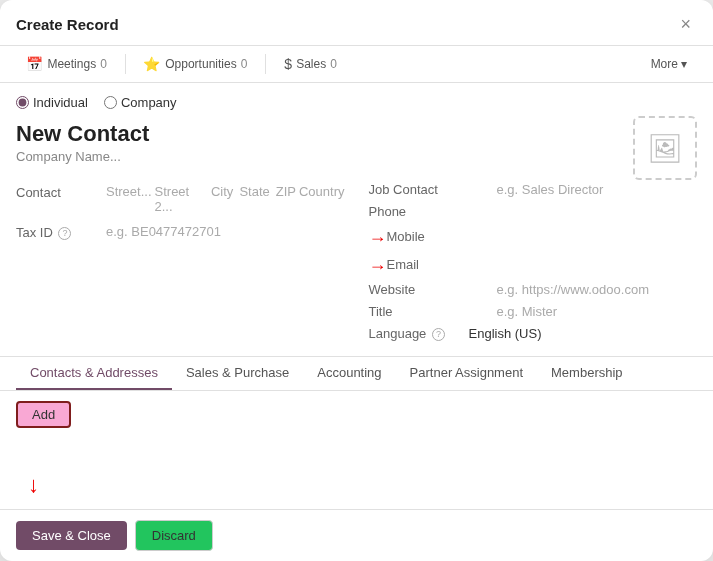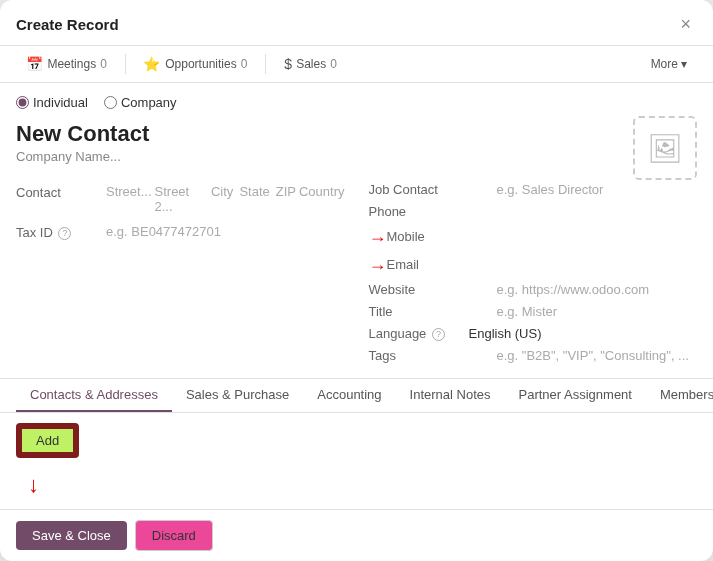--- a/index.html
+++ b/index.html
@@ -32,24 +32,24 @@
     .field-placeholder { color: #aaa; font-size: 13px; padding: 2px 0; }
     .right-field-row { display: flex; align-items: center; margin-bottom: 7px; }
     .right-label { color: #666; font-size: 13px; width: 100px; flex-shrink: 0; }
     .right-value { color: #aaa; font-size: 13px; margin-left: 28px; }
     .right-value-real { color: #333; font-size: 13px; }
     .help-icon { display: inline-block; width: 13px; height: 13px; border-radius: 50%; border: 1px solid #aaa; color: #aaa; font-size: 9px; text-align: center; line-height: 11px; margin-left: 2px; cursor: pointer; vertical-align: middle; }
     .tabs { display: flex; border-top: 1px solid #e0e0e0; border-bottom: 1px solid #e0e0e0; margin: 0 -16px; padding: 0 16px; }
     .tab { padding: 8px 14px; font-size: 13px; color: #555; cursor: pointer; border-bottom: 2px solid transparent; white-space: nowrap; }
     .tab.active { color: #714b67; border-bottom: 2px solid #714b67; font-weight: 500; }
     .tab-content { padding: 10px 0; }
-    .add-btn { background: #bef264; border: 6px solid #7f1d1d; border-radius: 4px; padding: 4px 14px; font-size: 13px; cursor: pointer; color: #333; }
+    .add-btn { background: #f9a8d4; border: 2px solid #7f1d1d; border-radius: 4px; padding: 4px 14px; font-size: 13px; cursor: pointer; color: #333; }
     .footer { display: flex; align-items: center; gap: 8px; padding: 10px 16px; border-top: 1px solid #e0e0e0; }
     .save-close-btn { background: #714b67; color: #fff; border: none; border-radius: 4px; padding: 7px 16px; font-size: 13px; font-weight: 500; cursor: pointer; }
-    .discard-btn { background: #ec4899; color: #333; border: 1px solid #ccc; border-radius: 4px; padding: 7px 16px; font-size: 13px; cursor: pointer; }
+    .discard-btn { background: #22c55e; color: #333; border: 1px solid #ccc; border-radius: 4px; padding: 7px 16px; font-size: 13px; cursor: pointer; }
     .arrow-right { color: #e00; font-size: 18px; }
     .relative { position: relative; }
   </style>
 </head>
 <body>
 
 <div class="dialog">
 
   <div class="dialog-header">
     <span class="dialog-title">Create Record</span>
@@ -155,32 +155,27 @@
           <div class="right-label">Title</div>
           <div class="right-value">e.g. Mister</div>
         </div>
         <div class="right-field-row">
           <div class="right-label">
             <span>Language</span>
             <span class="help-icon">?</span>
           </div>
           <div class="right-value-real">English (US)</div>
         </div>
-        <div class="right-field-row">
-          <div class="right-label">Tags</div>
-          <div class="right-value">e.g. "B2B", "VIP", "Consulting", ...</div>
-        </div>
       </div>
     </div>
 
     <div class="tabs">
       <div class="tab active">Contacts &amp; Addresses</div>
       <div class="tab">Sales &amp; Purchase</div>
       <div class="tab">Accounting</div>
-      <div class="tab">Internal Notes</div>
       <div class="tab">Partner Assignment</div>
       <div class="tab">Membership</div>
     </div>
 
     <div class="tab-content">
       <button class="add-btn">Add</button>
     </div>
   </div>
 
   <div class="footer relative">

